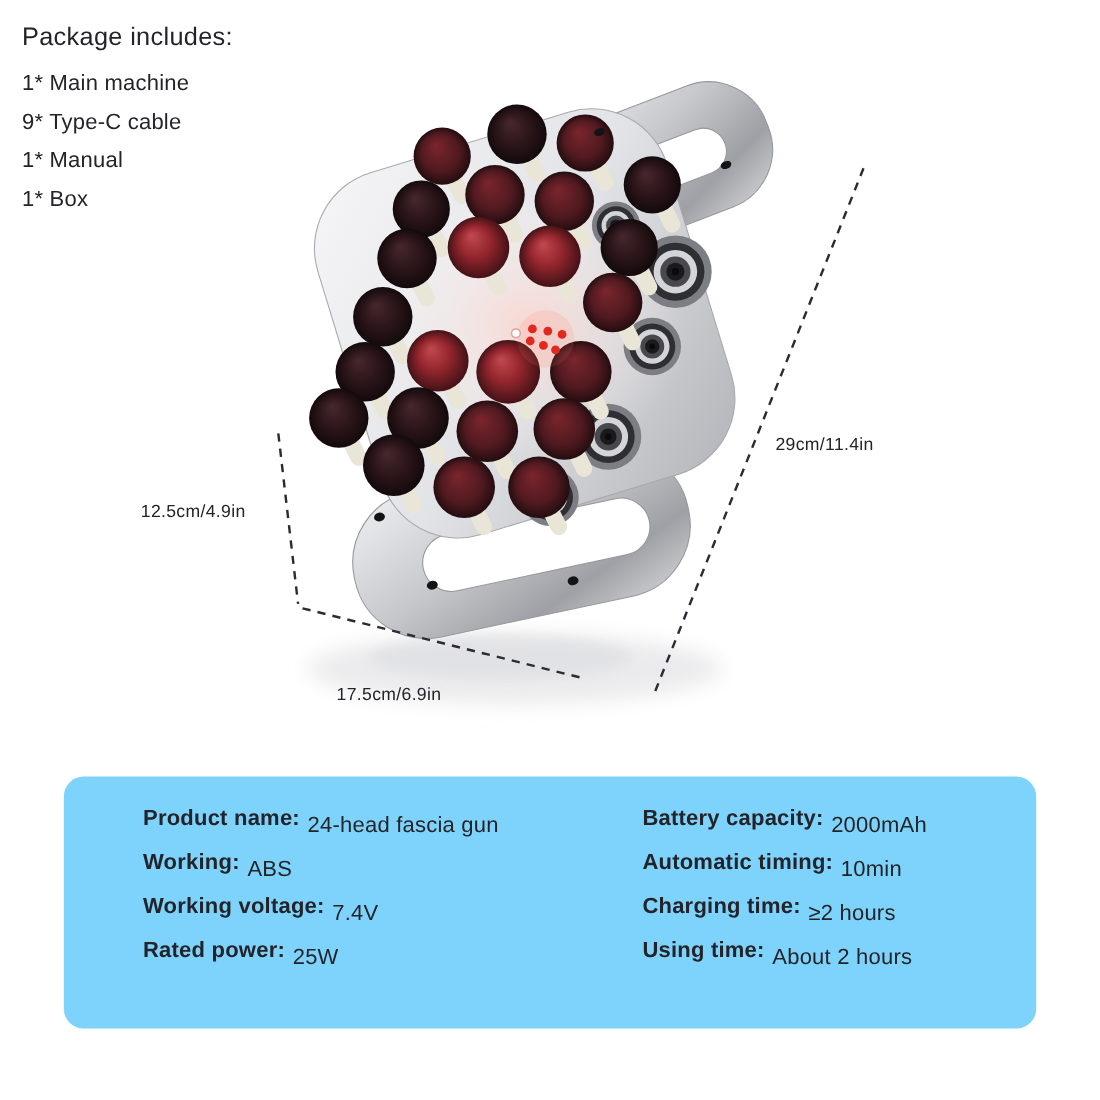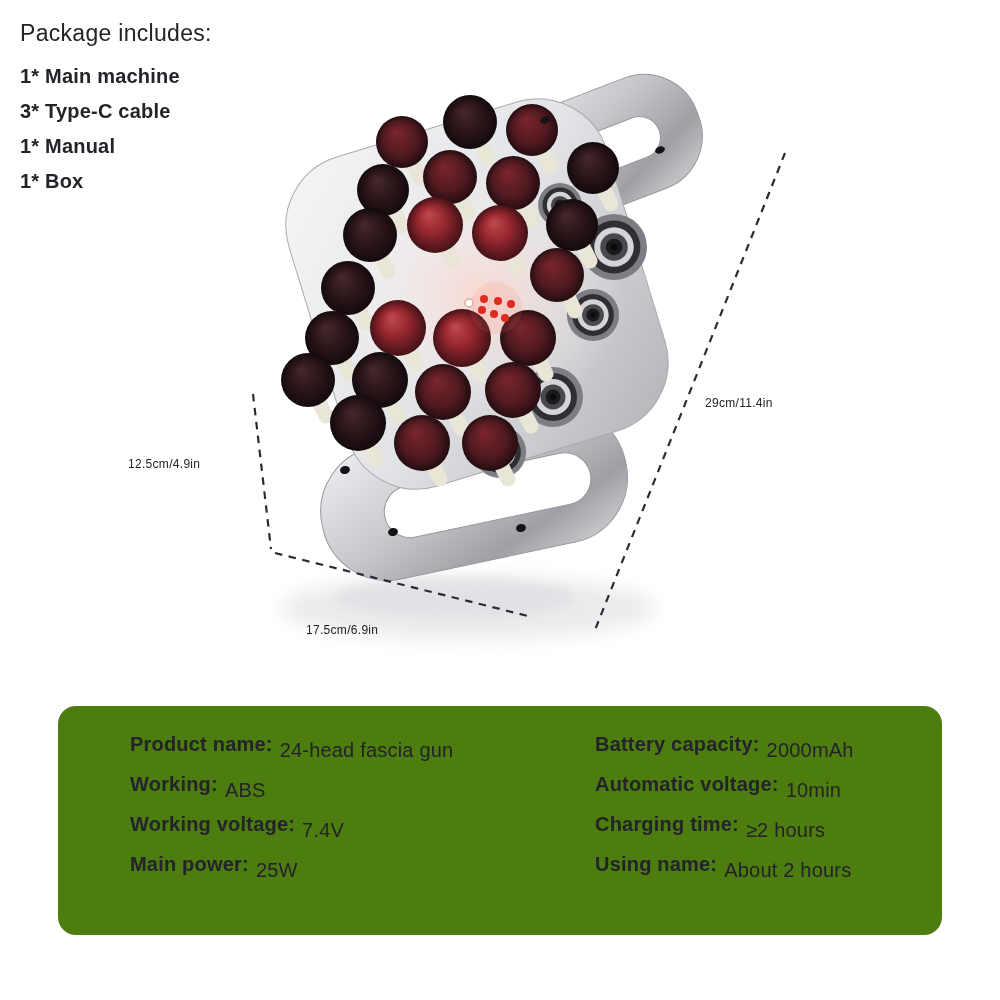--- a/index.html
+++ b/index.html
@@ -4,36 +4,36 @@
 <style>
   html,body{margin:0;padding:0;background:#ffffff;}
   .canvas{
     position:relative;width:1000px;height:1000px;background:#ffffff;overflow:hidden;
     font-family:"Liberation Sans", sans-serif;color:#232329;
   }
   
   .package{position:absolute;left:20px;top:20px;}
   .package-heading{font-size:23px;font-weight:500;letter-spacing:.3px;margin:0 0 12px 0;}
   .package-list{list-style:none;margin:0;padding:0;}
-  .package-list li{font-size:20px;line-height:35px;font-weight:700;letter-spacing:.2px;}
-  
-  .dim-label{position:absolute;font-size:12px;letter-spacing:.3px;white-space:nowrap;}
+  .package-list li{font-size:20px;line-height:35px;font-weight:400;letter-spacing:.2px;}
+  
+  .dim-label{position:absolute;font-size:16px;letter-spacing:.3px;white-space:nowrap;}
   .dim-right{left:705px;top:396px;}
   .dim-left{left:128px;top:457px;}
   .dim-bottom{left:306px;top:599px;margin-top:24px;}
   
   .art{position:absolute;left:0;top:0;width:1000px;height:1000px;}
   
   .spec-panel{
     position:absolute;left:58px;top:706px;width:884px;height:229px;
-    background:#4d7c0f;border-radius:18px;
+    background:#7dd3fc;border-radius:18px;
   }
   .spec-col{position:absolute;top:18px;display:flex;flex-direction:column;}
   .col-left{left:72px;}
-  .col-right{left:537px;justify-content:space-between;}
+  .col-right{left:526px;justify-content:space-between;}
   .spec-row{height:40px;display:flex;align-items:center;font-size:20px;white-space:nowrap;letter-spacing:.2px;}
   .spec-label{font-weight:700;margin-right:7px;}
   .spec-value{font-weight:400;margin-top:12px;}
 </style>
 </head>
 <body>
 
 <div class="canvas">
 
   <svg class="art" viewBox="0 0 1000 1000" aria-hidden="true">
@@ -183,21 +183,21 @@
       <line x1="253" y1="394" x2="271" y2="549"></line>
       <line x1="275" y1="553" x2="528" y2="616"></line>
       <line x1="785" y1="153" x2="595" y2="630"></line>
     </g>
   </svg>
 
   <div class="package">
     <div class="package-heading">Package includes:</div>
     <ul class="package-list">
       <li>1* Main machine</li>
-      <li>3* Type-C cable</li>
+      <li>9* Type-C cable</li>
       <li>1* Manual</li>
       <li>1* Box</li>
     </ul>
   </div>
 
   <div class="dim-label dim-right">29cm/11.4in</div>
   <div class="dim-label dim-left">12.5cm/4.9in</div>
   <div class="dim-label dim-bottom">17.5cm/6.9in</div>
 
   <div class="spec-panel">
@@ -208,37 +208,37 @@
       </div>
       <div class="spec-row">
         <span class="spec-label">Working:</span>
         <span class="spec-value">ABS</span>
       </div>
       <div class="spec-row">
         <span class="spec-label">Working voltage:</span>
         <span class="spec-value">7.4V</span>
       </div>
       <div class="spec-row">
-        <span class="spec-label">Main power:</span>
+        <span class="spec-label">Rated power:</span>
         <span class="spec-value">25W</span>
       </div>
     </div>
     <div class="spec-col col-right">
       <div class="spec-row">
         <span class="spec-label">Battery capacity:</span>
         <span class="spec-value">2000mAh</span>
       </div>
       <div class="spec-row">
-        <span class="spec-label">Automatic voltage:</span>
+        <span class="spec-label">Automatic timing:</span>
         <span class="spec-value">10min</span>
       </div>
       <div class="spec-row">
         <span class="spec-label">Charging time:</span>
         <span class="spec-value">≥2 hours</span>
       </div>
       <div class="spec-row">
-        <span class="spec-label">Using name:</span>
+        <span class="spec-label">Using time:</span>
         <span class="spec-value">About 2 hours</span>
       </div>
     </div>
   </div>
 
 </div>
 
 </body></html>

